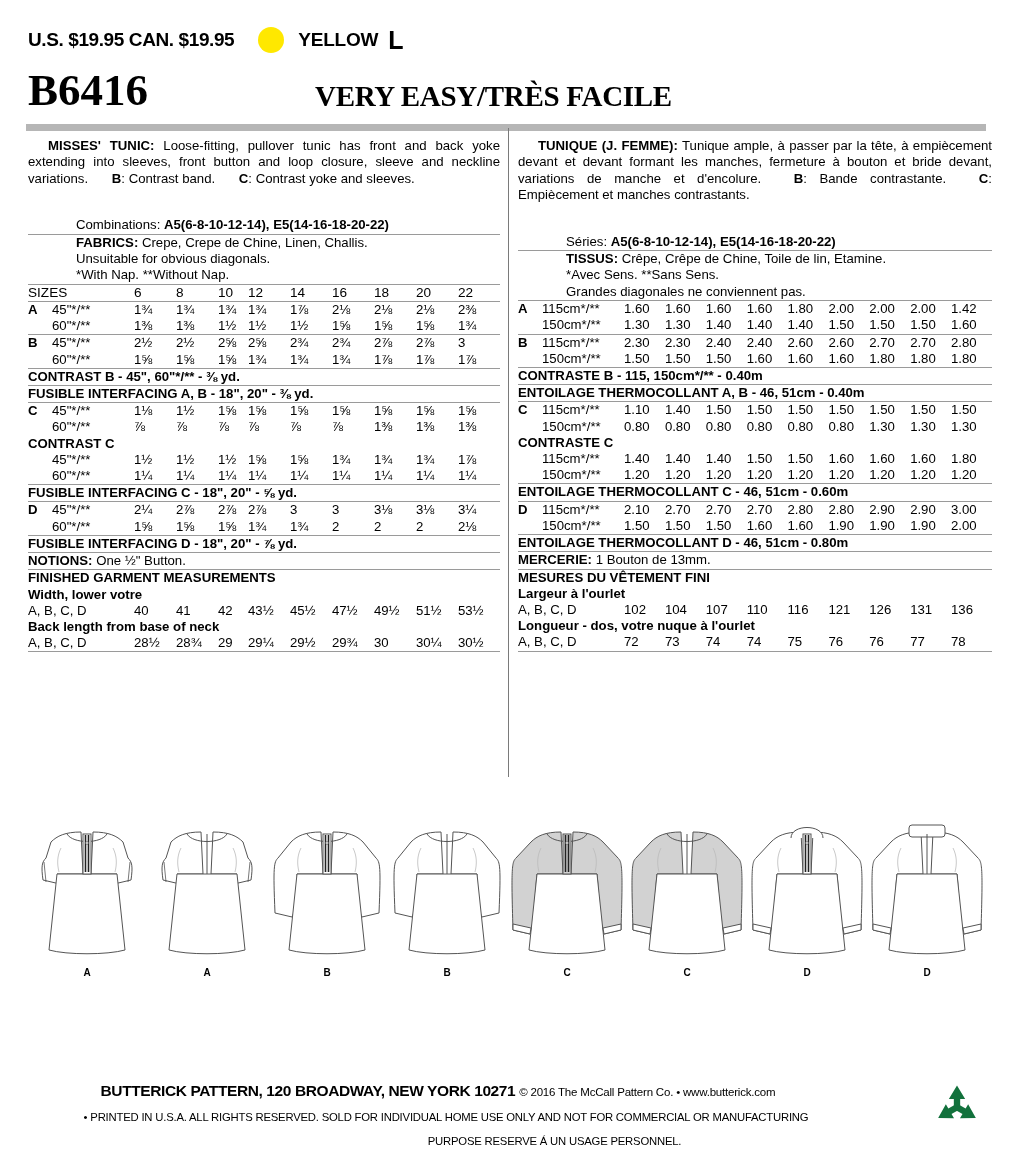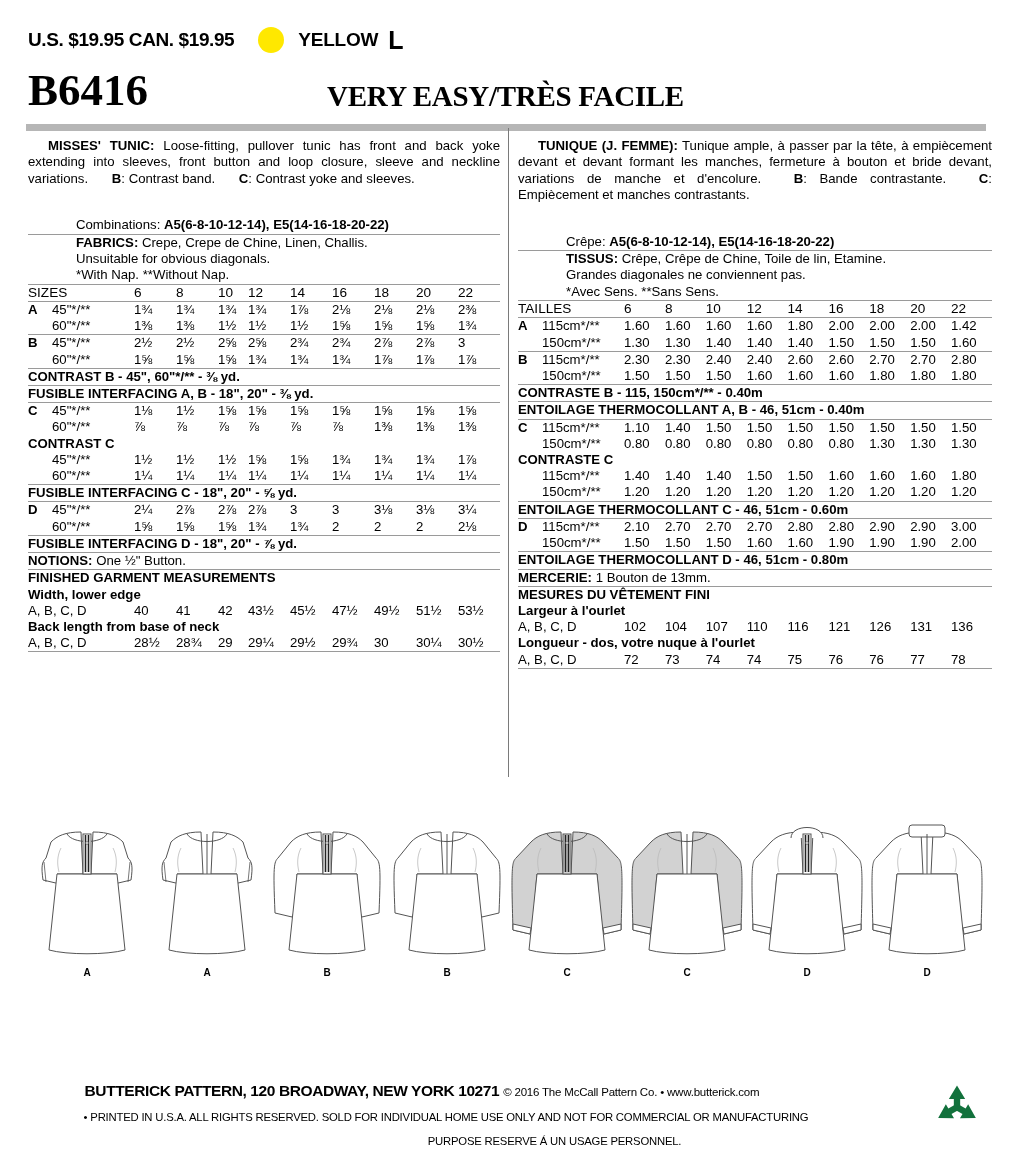--- a/index.html
+++ b/index.html
@@ -8,21 +8,21 @@
 
   
   .pricerow{position:absolute;left:28px;top:27px;display:flex;align-items:center;gap:0;}
   .price{font-family:"Liberation Sans",sans-serif;font-weight:bold;font-size:19px;letter-spacing:-.4px;white-space:nowrap;}
   .dot{width:26px;height:26px;border-radius:50%;background:#FFE800;margin-left:24px;}
   .colorname{font-weight:bold;font-size:19px;margin-left:14px;letter-spacing:-.2px;text-align:center;}
   .lmark{font-weight:bold;font-size:25px;margin-left:10px;line-height:.8;}
 
   
   .patnum{position:absolute;left:28px;top:68px;font-family:"Liberation Serif",serif;font-weight:bold;font-size:45px;letter-spacing:0px;line-height:1;}
-  .veryeasy{position:absolute;left:315px;top:80px;font-family:"Liberation Serif",serif;font-weight:bold;font-size:29px;letter-spacing:-.3px;margin-left:12px;}
+  .veryeasy{position:absolute;left:315px;top:80px;font-family:"Liberation Serif",serif;font-weight:bold;font-size:29px;letter-spacing:-.3px;}
 
   .graybar{position:absolute;left:26px;top:124px;width:960px;height:7px;background:#b6b6b6;}
   .vdiv{position:absolute;left:508px;top:128px;width:1px;height:649px;background:#7a7a7a;}
 
   
   .col{position:absolute;top:138px;font-size:13.2px;line-height:16.3px;}
   .colL{left:28px;width:472px;}
   .colR{left:518px;width:474px;}
 
   .desc{text-align:justify;text-justify:inter-word;font-size:13.2px;line-height:16.4px;}
@@ -40,21 +40,21 @@
   td.num{text-align:left;}
   tr.topline td{border-top:1px solid #9a9a9a;}
   .full{white-space:nowrap;font-size:13.2px;line-height:16.4px;margin-left:48px;}
   .sizeshdr td{font-size:13.6px;}
 
   
   .draw{position:absolute;left:28px;top:812px;width:958px;height:168px;}
   .figset{display:flex;justify-content:space-between;align-items:flex-end;width:100%;}
   .fig{text-align:center;}
   .figlabel{font-weight:bold;font-size:10px;margin-top:1px;}
-  .foot1{position:absolute;left:0;top:1082px;width:844px;text-align:center;font-size:15.5px;font-weight:bold;letter-spacing:-.4px;white-space:nowrap;}
+  .foot1{position:absolute;left:0;top:1082px;width:844px;text-align:center;font-size:15.5px;font-weight:bold;letter-spacing:-.4px;white-space:nowrap;padding-left:16px;}
   .foot1 .small{font-weight:normal;font-size:11.5px;letter-spacing:-.2px;}
   .foot2{position:absolute;left:0;top:1111px;width:892px;text-align:center;font-size:11.3px;letter-spacing:-.2px;white-space:nowrap;}
   .foot3{position:absolute;left:0;top:1135px;width:1013px;text-align:center;font-size:11.3px;letter-spacing:-.2px;white-space:nowrap;margin-left:48px;}
   .recycle{position:absolute;left:928px;top:1080px;}
 </style>
 </head>
 <body>
 
 <div class="page">
 
@@ -246,21 +246,21 @@
           <tr class="topline">
             <td colspan="11" class="full b">FUSIBLE INTERFACING D - 18", 20" - ⅞ yd.</td>
           </tr>
           <tr class="topline">
             <td colspan="11" class="full"><b>NOTIONS:</b> One ½" Button.</td>
           </tr>
           <tr class="topline">
             <td colspan="11" class="full b">FINISHED GARMENT MEASUREMENTS</td>
           </tr>
           <tr>
-            <td colspan="11" class="full b">Width, lower edge</td>
+            <td colspan="11" class="full b">Width, lower votre</td>
           </tr>
           <tr>
             <td colspan="2" class="wid">A, B, C, D</td>
             <td class="num">40</td>
             <td class="num">41</td>
             <td class="num">42</td>
             <td class="num">43½</td>
             <td class="num">45½</td>
             <td class="num">47½</td>
             <td class="num">49½</td>
@@ -288,45 +288,33 @@
         </tbody>
     </table>
   </div>
 
   <div class="col colR">
     <div class="desc"><b>TUNIQUE (J. FEMME):</b> Tunique ample, à passer par la tête, à empiècement devant et devant formant les manches, fermeture à bouton et bride devant, variations de manche et d'encolure. <b>B</b>: Bande contrastante. <b>C</b>: Empiècement et manches contrastants.</div>
     <div class="spacer"></div>
     <div style="height:14px"></div>
 
     <div class="full">
-      <span>Crêpe:</span>
+      <span>Séries:</span>
       <span class="b">A5(6-8-10-12-14), E5(14-16-18-20-22)</span>
     </div>
     <div class="rule"></div>
     <div class="full">
       <span class="b">TISSUS:</span>
       <span>Crêpe, Crêpe de Chine, Toile de lin, Etamine.</span>
     </div>
+    <div class="full">*Avec Sens. **Sans Sens.</div>
     <div class="full">Grandes diagonales ne conviennent pas.</div>
-    <div class="full">*Avec Sens. **Sans Sens.</div>
 
     <table class="yd">
       <tbody>
-          <tr class="sizeshdr topline">
-            <td colspan="2">TAILLES</td>
-            <td class="num">6</td>
-            <td class="num">8</td>
-            <td class="num">10</td>
-            <td class="num">12</td>
-            <td class="num">14</td>
-            <td class="num">16</td>
-            <td class="num">18</td>
-            <td class="num">20</td>
-            <td class="num">22</td>
-          </tr>
           <tr class="topline">
             <td class="lab">A</td>
             <td class="wid">115cm*/**</td>
             <td class="num">1.60</td>
             <td class="num">1.60</td>
             <td class="num">1.60</td>
             <td class="num">1.60</td>
             <td class="num">1.80</td>
             <td class="num">2.00</td>
             <td class="num">2.00</td>

